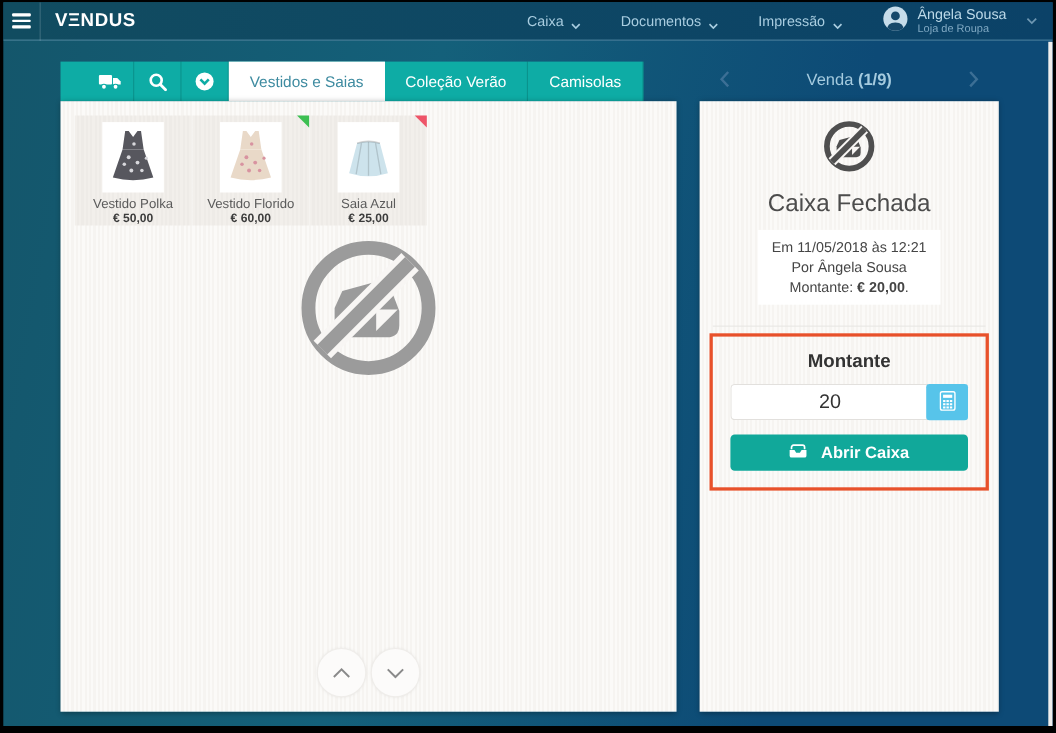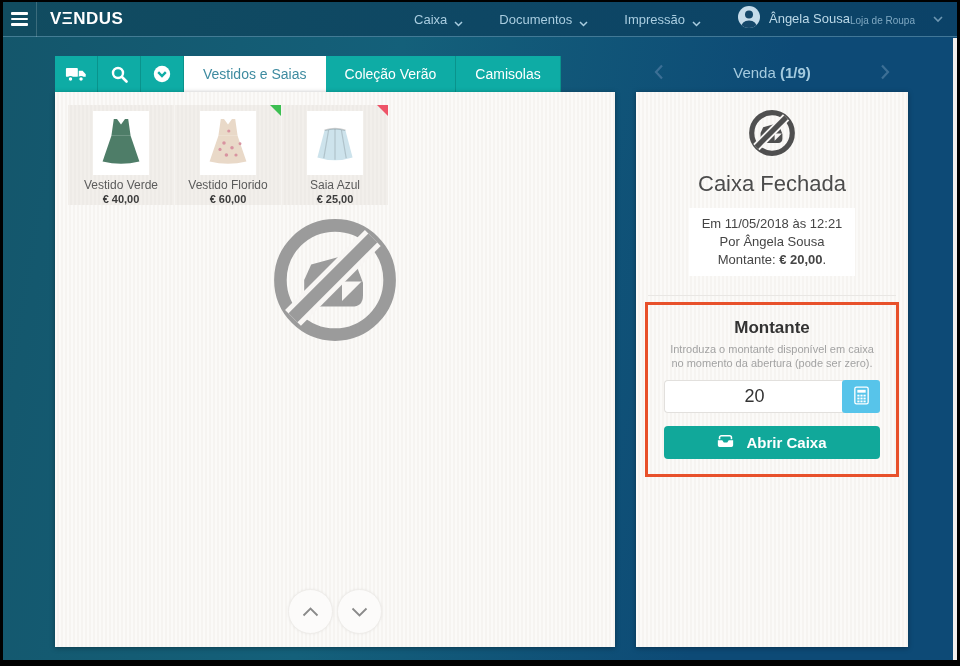--- a/index.html
+++ b/index.html
@@ -11,27 +11,27 @@
   .navbar { position:absolute; top:0; left:0; right:0; height:35px;
     background:linear-gradient(to right,#114c60,#0b4268);
     border-bottom:1px solid rgba(130,185,210,.45); display:flex; align-items:center; }
   .hamburger { width:34px; height:35px; display:flex; flex-direction:column; justify-content:center; align-items:center; gap:3px; border-right:1px solid rgba(255,255,255,.18); cursor:pointer; }
   .hamburger span { width:17px; height:2.5px; background:#fff; border-radius:1px; }
   .logo { color:#fff; font-size:17px; font-weight:700; letter-spacing:.5px; margin-left:13px; cursor:pointer; }
   .nav-right { margin-left:auto; display:flex; align-items:center; gap:36px; padding-right:14px; }
   .nav-item { display:flex; align-items:flex-end; gap:7px; color:#a9cde0; font-size:13px; cursor:pointer; }
   .nav-item svg, .user-caret svg { display:block; }
   .user-box { display:flex; align-items:center; gap:8px; cursor:pointer; }
-  .user-txt { display:flex; flex-direction:row; line-height:1.15;align-items:flex-end; }
+  .user-txt { display:flex; flex-direction:column; line-height:1.15; }
   .user-name { color:#bcd9e8; font-size:13px; }
   .user-store { color:#7fa8c2; font-size:10px; }
   .user-caret { margin-left:10px; }
 
   
-  .tab-strip { position:absolute; left:52px; top:54px; height:36px; display:inline-flex; background:#0eaca5; }
+  .tab-strip { position:absolute; left:52px; top:54px; height:36px; display:inline-flex; background:#0eaca5;padding-left:24px; }
   .icon-tab { width:43px; height:36px; display:flex; align-items:center; justify-content:center; border-right:1px solid rgba(0,70,66,.25); cursor:pointer; }
   .tab { height:36px; line-height:36px; padding:0 19px; font-size:14px; color:#fff; border-right:1px solid rgba(0,70,66,.25); cursor:pointer; white-space:nowrap; }
   .tab.active { background:#fff; color:#3e8ba0; border-right:none; }
 
   
   .panel { position:absolute; background:repeating-linear-gradient(90deg,#fbfaf8 0 2px,#f6f4f1 2px 4px); box-shadow:0 1px 5px rgba(0,0,0,.35); }
   .left-panel { left:52px; top:90px; width:560px; height:555px; }
   .right-panel { left:633px; top:90px; width:272px; height:555px; text-align:center; }
 
   
@@ -156,42 +156,42 @@
       </svg>
     </div>
 
   <div class="tab active">Vestidos e Saias</div>
       <div class="tab">Coleção Verão</div>
       <div class="tab">Camisolas</div>
     </div>
 
   <div class="panel left-panel">
     <div class="product-row">
-
-  <div class="card" style="--c: #4e7d68;">
+  <div class="card" style="--c: #57575e; --d: #d8d8dc;">
 
     <div class="img">
       <svg class="shape-dress" width="48" height="54" viewBox="0 0 60 64">
         <path d="M21 2 L25 2 L30 9 L35 2 L39 2 L42 23 L18 23 Z" fill="var(--c)"></path>
         <path d="M18 23 L42 23 L53 55 Q30 61 7 55 Z" fill="var(--c)"></path>
         <g fill="var(--d, transparent)">
           <circle cx="25" cy="32" r="2.2"></circle>
                 <circle cx="35" cy="38" r="2.2"></circle>
                 <circle cx="28" cy="47" r="2.2"></circle>
           <circle cx="40" cy="47" r="2"></circle>
                 <circle cx="20" cy="40" r="2"></circle>
                 <circle cx="31" cy="17" r="2"></circle>
                 <circle cx="45" cy="33" r="1.8"></circle>
         </g>
       </svg>
 
     </div>
-    <div class="pname">Vestido Verde</div>
-    <div class="pprice">€ 40,00</div>
-  </div>
+    <div class="pname">Vestido Polka</div>
+    <div class="pprice">€ 50,00</div>
+  </div>
+
 
   <div class="card" style="--c: #e9d9c8; --d: #d893a0;">
     <span class="corner" style="border-top-color: rgb(61, 191, 82);"></span>
     <div class="img">
       <svg class="shape-dress" width="48" height="54" viewBox="0 0 60 64">
         <path d="M21 2 L25 2 L30 9 L35 2 L39 2 L42 23 L18 23 Z" fill="var(--c)"></path>
         <path d="M18 23 L42 23 L53 55 Q30 61 7 55 Z" fill="var(--c)"></path>
         <g fill="var(--d, transparent)">
           <circle cx="25" cy="32" r="2.2"></circle>
                 <circle cx="35" cy="38" r="2.2"></circle>
@@ -279,21 +279,20 @@
     <div class="status-heading">Caixa Fechada</div>
     <div class="info-box">
       <div>Em 11/05/2018 às 12:21</div>
       <div>Por Ângela Sousa</div>
       <div><span>Montante: </span><b>€ 20,00</b><span>.</span></div>
     </div>
     <div class="divider"></div>
 
     <div class="montante-box">
       <div class="montante-heading">Montante</div>
-      <div class="montante-helper">Introduza o montante disponível em caixa no momento da abertura (pode ser zero).</div>
       <div class="input-row">
         <input class="amount-input" value="20" style="">
         <button class="calc-btn">
           <span>
             <svg width="15" height="19" viewBox="0 0 18 22">
               <rect x="1" y="1" width="16" height="20" rx="2" fill="none" stroke="#fff" stroke-width="1.6"></rect>
               <rect x="4" y="4.2" width="10" height="3.4" fill="#fff"></rect>
               <g fill="#fff">
                 <rect x="4" y="10" width="2.6" height="2.2"></rect>
                   <rect x="7.7" y="10" width="2.6" height="2.2"></rect>

